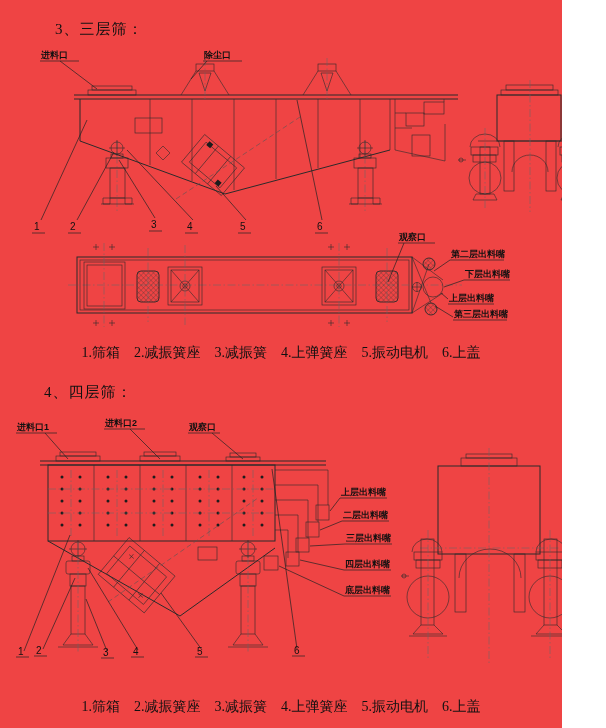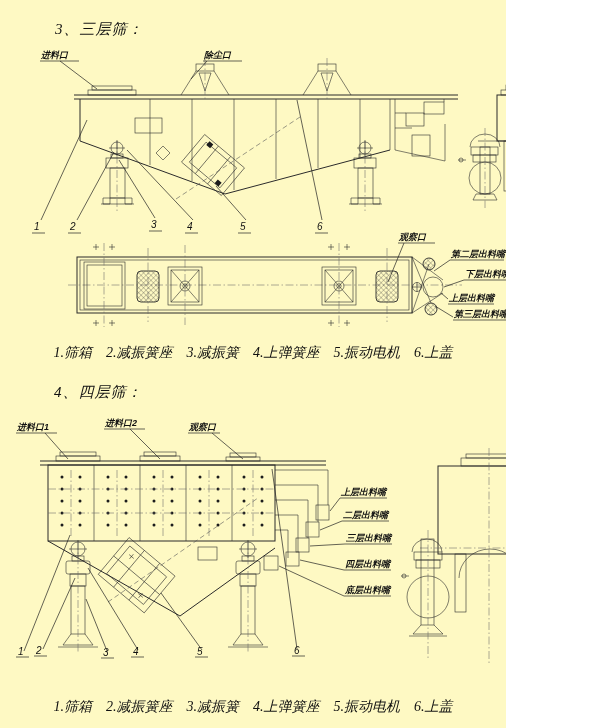--- a/index.html
+++ b/index.html
@@ -1,17 +1,17 @@
 <!DOCTYPE html>
 <html><head>
 <meta charset="utf-8">
 <style>
   html,body{margin:0;padding:0;background:#ffffff;}
-  .page{position:relative;width:506px;height:728px;background:#fef9c3;overflow:hidden;
-        font-family:"Liberation Sans",sans-serif;color:#111;font-style:italic;}
+  .page{position:relative;width:562px;height:728px;background:#ef4444;overflow:hidden;
+        font-family:"Liberation Sans",sans-serif;color:#111;}
   .heading{position:absolute;font-family:"Liberation Serif",serif;font-size:15px;
            letter-spacing:1px;color:#111;white-space:nowrap;}
   .caption{position:absolute;left:0;right:0;text-align:center;font-family:"Liberation Serif",serif;
            font-size:14px;color:#111;white-space:nowrap;margin-top:12px;}
   .caption span{display:inline-block;margin:0 7px;}
   svg{position:absolute;left:0;top:0;}
   .s{stroke:#2b2b2b;stroke-width:1;fill:none;}
   .t{stroke:#2b2b2b;stroke-width:0.6;fill:none;}
   .cl{stroke:#666;stroke-width:0.55;fill:none;stroke-dasharray:8 2.5 1.5 2.5;}
   .dd{stroke:#555;stroke-width:0.6;fill:none;stroke-dasharray:5 3;}
@@ -21,21 +21,21 @@
   .lbl{font-family:"Liberation Sans",sans-serif;font-size:9px;font-weight:700;fill:#111;}
   .num{font-family:"Liberation Sans",sans-serif;font-size:10px;fill:#111;}
 </style>
 </head>
 <body>
 
 <div class="page">
 
   <div class="heading" style="left:55px;top:20px">3、三层筛：</div>
 
-  <div class="heading" style="left:54px;top:383px">4、四层筛：</div>
+  <div class="heading" style="left:44px;top:383px">4、四层筛：</div>
 
   <div class="caption" style="top:332px">
     <span>1.筛箱</span><span>2.减振簧座</span><span>3.减振簧</span><span>4.上弹簧座</span><span>5.振动电机</span><span>6.上盖</span>
   </div>
 
   <div class="caption" style="top:686px">
     <span>1.筛箱</span><span>2.减振簧座</span><span>3.减振簧</span><span>4.上弹簧座</span><span>5.振动电机</span><span>6.上盖</span>
   </div>
 
   <svg width="606" height="728" viewBox="0 0 606 728">

